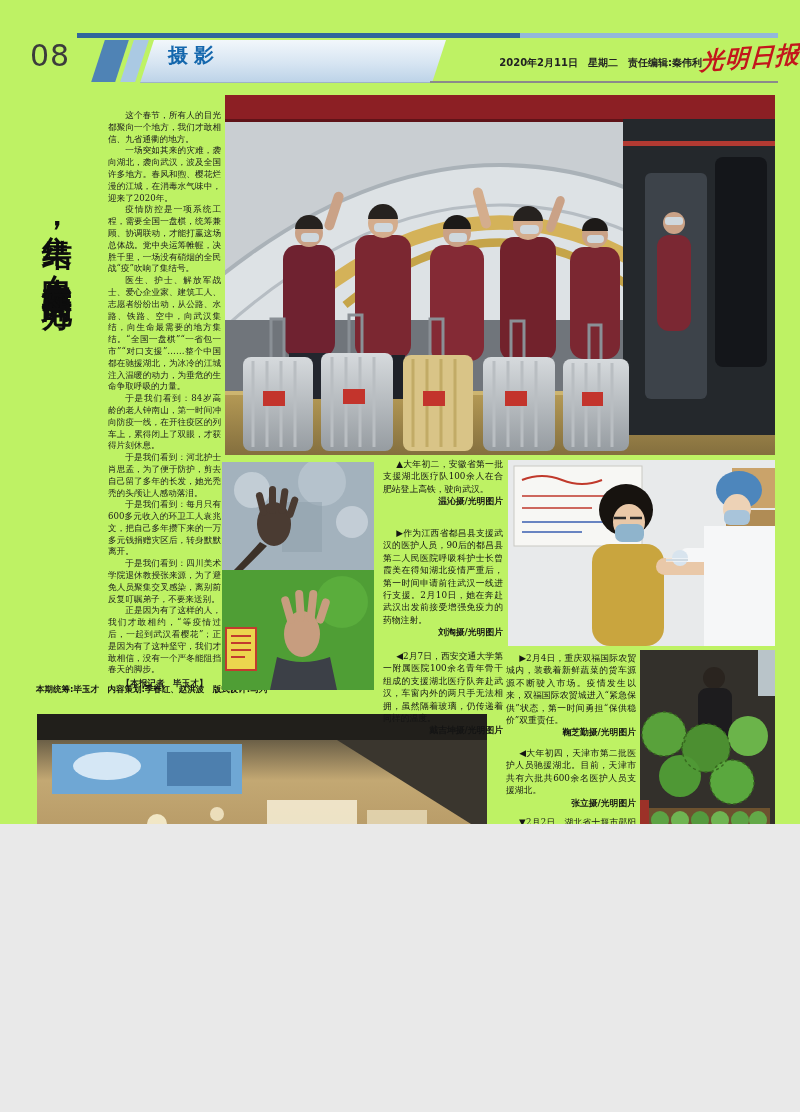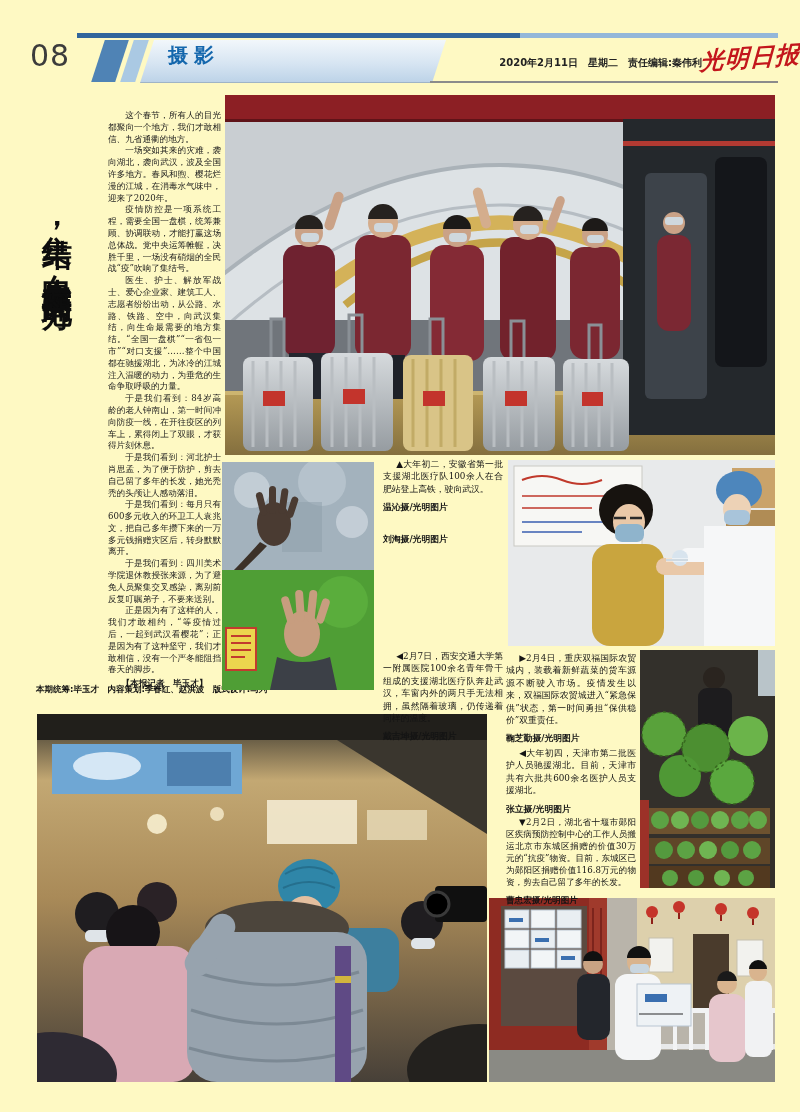--- a/index.html
+++ b/index.html
@@ -1,16 +1,16 @@
 <!DOCTYPE html>
 <html><head>
 <meta charset="utf-8">
 <style>
   html,body{margin:0;padding:0;background:#e9e9e9;}
-  #canvas{position:relative;width:800px;height:1112px;background:#fef9c3;overflow:hidden;
+  #canvas{position:relative;width:800px;height:824px;background:#bef264;overflow:hidden;
           font-family:"DejaVu Serif","Liberation Serif",serif;color:#1b1b1b;margin:0 auto;}
 
   
   .bar{position:absolute;height:5px;top:33px;}
   .bar.dark{left:77px;width:443px;background:#31669c;}
   .bar.light{left:520px;width:258px;background:#93b7d9;}
   #page-num{position:absolute;left:30px;top:38px;font-family:"DejaVu Sans","Liberation Sans",sans-serif;
             font-size:30px;color:#3c3c3c;letter-spacing:1px;}
   .slant{position:absolute;top:40px;height:42px;transform:skewX(-18deg);}
   .slant.s1{left:98px;width:24px;background:#4f83b5;}
@@ -41,21 +41,21 @@
   #photo-main{left:225px;top:95px;width:550px;height:360px;}
   #photo-hands{left:222px;top:462px;width:152px;height:228px;}
   #photo-injection{left:508px;top:460px;width:267px;height:186px;}
   #photo-vegetables{left:640px;top:650px;width:135px;height:238px;}
   #photo-hug{left:37px;top:714px;width:450px;height:368px;}
   #photo-boxes{left:489px;top:898px;width:286px;height:184px;}
 
   
   .caption{position:absolute;font-size:8.8px;line-height:12.4px;text-align:justify;color:#141414;}
   .cap-text{display:block;text-indent:1.5em;}
-  .cap-credit{display:block;font-weight:bold;margin-top:6px;}
+  .cap-credit{display:block;text-align:right;font-weight:bold;margin-top:0;}
   #caption-1{left:383px;top:458px;width:120px;}
   #caption-2{left:383px;top:527px;width:120px;}
   #caption-3{left:383px;top:650px;width:120px;}
   #caption-4{left:506px;top:652px;width:130px;}
   #caption-5{left:506px;top:747px;width:130px;}
   #caption-6{left:506px;top:816px;width:130px;line-height:12px;font-size:8.6px;}
 </style>
 </head>
 <body>
 
@@ -436,20 +436,21 @@
         <rect x="256" y="83" width="27" height="76" rx="8" fill="#f1f2f3"></rect>
       </g>
     </svg>
   </figure>
 
   <div class="caption" id="caption-1">
     <span class="cap-text">▲大年初二，安徽省第一批支援湖北医疗队100余人在合肥站登上高铁，驶向武汉。</span>
     <span class="cap-credit">温沁摄/光明图片</span>
   </div>
   <div class="caption" id="caption-2">
+    <span class="cap-text">▶作为江西省都昌县支援武汉的医护人员，90后的都昌县第二人民医院呼吸科护士长曾霞美在得知湖北疫情严重后，第一时间申请前往武汉一线进行支援。2月10日，她在奔赴武汉出发前接受增强免疫力的药物注射。</span>
     <span class="cap-credit">刘淘摄/光明图片</span>
   </div>
   <div class="caption" id="caption-3">
     <span class="cap-text">◀2月7日，西安交通大学第一附属医院100余名青年骨干组成的支援湖北医疗队奔赴武汉，车窗内外的两只手无法相拥，虽然隔着玻璃，仍传递着同样的温度。</span>
     <span class="cap-credit">戴吉坤摄/光明图片</span>
   </div>
   <div class="caption" id="caption-4">
     <span class="cap-text">▶2月4日，重庆双福国际农贸城内，装载着新鲜蔬菜的货车源源不断驶入市场。疫情发生以来，双福国际农贸城进入“紧急保供”状态，第一时间勇担“保供稳价”双重责任。</span>
     <span class="cap-credit">鞠芝勤摄/光明图片</span>
   </div>

